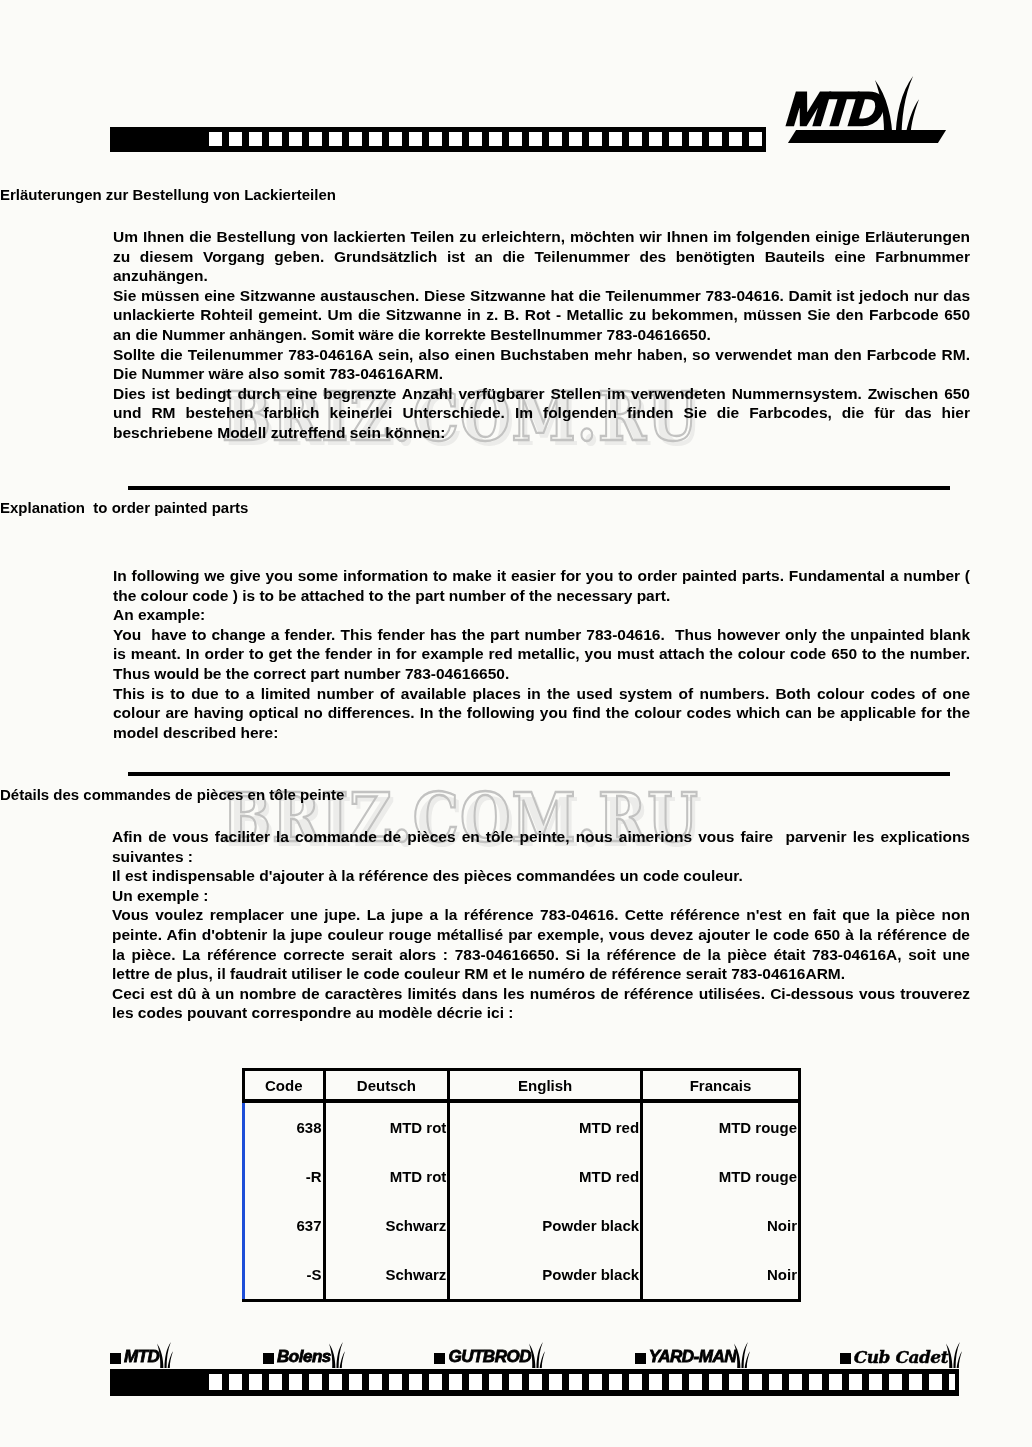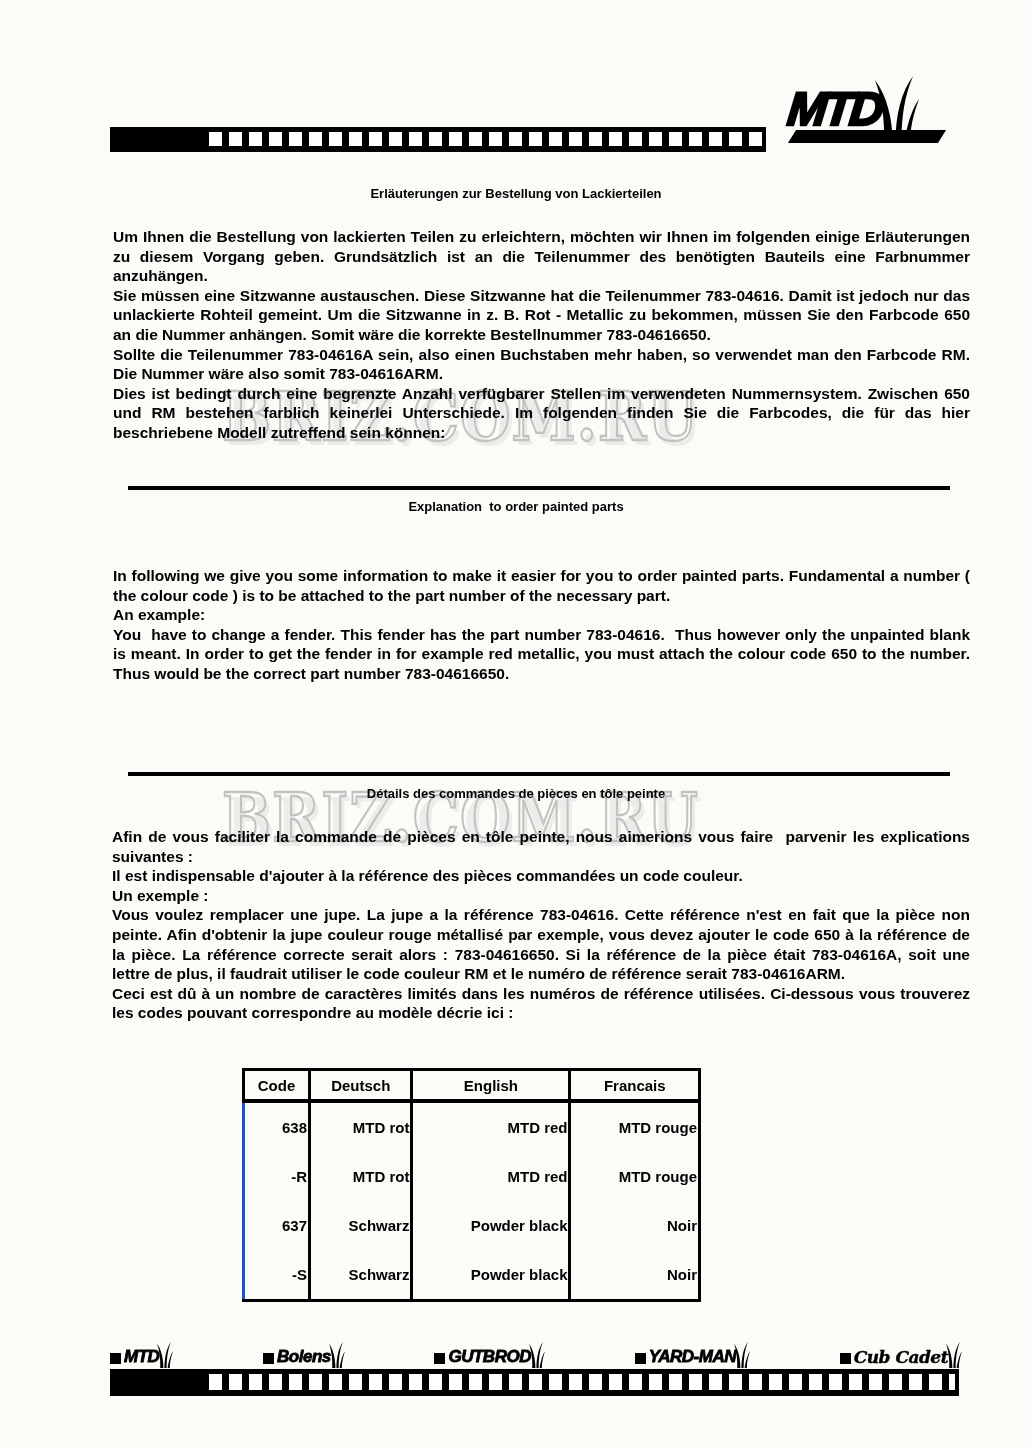--- a/index.html
+++ b/index.html
@@ -41,21 +41,21 @@
     color:transparent;-webkit-text-stroke:2px #9d9d9d;
     text-shadow:4px 4px 0 rgba(150,150,150,0.25);
     opacity:.6;z-index:1;white-space:nowrap;transform:scaleY(1.15);
   }
   .wm1{top:383px;}
   .wm2{top:784px;}
 
   
   .sec-title{
     position:absolute;left:0;width:100%;margin:0;
-    text-align:center;font-size:13px;font-weight:bold;
+    text-align:left;font-size:15px;font-weight:bold;
     white-space:pre-wrap;z-index:2;
   }
   .t-de{top:186px;}
   .t-en{top:499px;}
   .t-fr{top:786px;}
 
   .textblock{position:absolute;z-index:2;}
   .textblock p{
     margin:0;font-size:15.5px;font-weight:bold;line-height:19.6px;
     text-align:justify;white-space:pre-wrap;
@@ -63,21 +63,21 @@
   .b-de{left:113px;top:227px;width:857px;}
   .b-en{left:113px;top:537px;width:857px;margin-top:29px;}
   .b-fr{left:112px;top:827px;width:858px;}
 
   .rule{position:absolute;left:128px;width:822px;height:4px;background:#000;z-index:2;}
   .r1{top:486px;}
   .r2{top:772px;}
 
   
   .codes-table{
-    position:absolute;left:242px;top:1068px;width:459px;
+    position:absolute;left:242px;top:1068px;width:559px;
     border-collapse:collapse;z-index:2;
     font-size:15px;font-weight:bold;
   }
   .codes-table th{
     border:3px solid #000;border-bottom:4px solid #000;
     height:26px;text-align:center;font-size:15px;
   }
   .codes-table td{
     border-left:3px solid #1d4ed8;border-right:3px solid #000;
     height:47px;text-align:right;vertical-align:middle;
@@ -132,20 +132,21 @@
     <p>Dies ist bedingt durch eine begrenzte Anzahl verfügbarer Stellen im verwendeten Nummernsystem. Zwischen 650 und RM bestehen farblich keinerlei Unterschiede. Im folgenden finden Sie die Farbcodes, die für das hier beschriebene Modell zutreffend sein können:</p>
   </div>
 
   <div class="rule r1"></div>
 
   <h1 class="sec-title t-en">Explanation  to order painted parts</h1>
   <div class="textblock b-en">
     <p>In following we give you some information to make it easier for you to order painted parts. Fundamental a number ( the colour code ) is to be attached to the part number of the necessary part.</p>
     <p>An example:</p>
     <p>You  have to change a fender. This fender has the part number 783-04616.  Thus however only the unpainted blank is meant. In order to get the fender in for example red metallic, you must attach the colour code 650 to the number. Thus would be the correct part number 783-04616650.</p>
+    <p>This is to due to a limited number of available places in the used system of numbers. Both colour codes of one colour are having optical no differences. In the following you find the colour codes which can be applicable for the model described here:</p>
   </div>
 
   <div class="rule r2"></div>
 
   <h1 class="sec-title t-fr">Détails des commandes de pièces en tôle peinte</h1>
   <div class="textblock b-fr">
     <p>Afin de vous faciliter la commande de pièces en tôle peinte, nous aimerions vous faire  parvenir les explications suivantes :</p>
     <p>Il est indispensable d'ajouter à la référence des pièces commandées un code couleur.</p>
     <p>Un exemple :</p>
     <p>Vous voulez remplacer une jupe. La jupe a la référence 783-04616. Cette référence n'est en fait que la pièce non peinte. Afin d'obtenir la jupe couleur rouge métallisé par exemple, vous devez ajouter le code 650 à la référence de la pièce. La référence correcte serait alors : 783-04616650. Si la référence de la pièce était 783-04616A, soit une lettre de plus, il faudrait utiliser le code couleur RM et le numéro de référence serait 783-04616ARM.</p>

